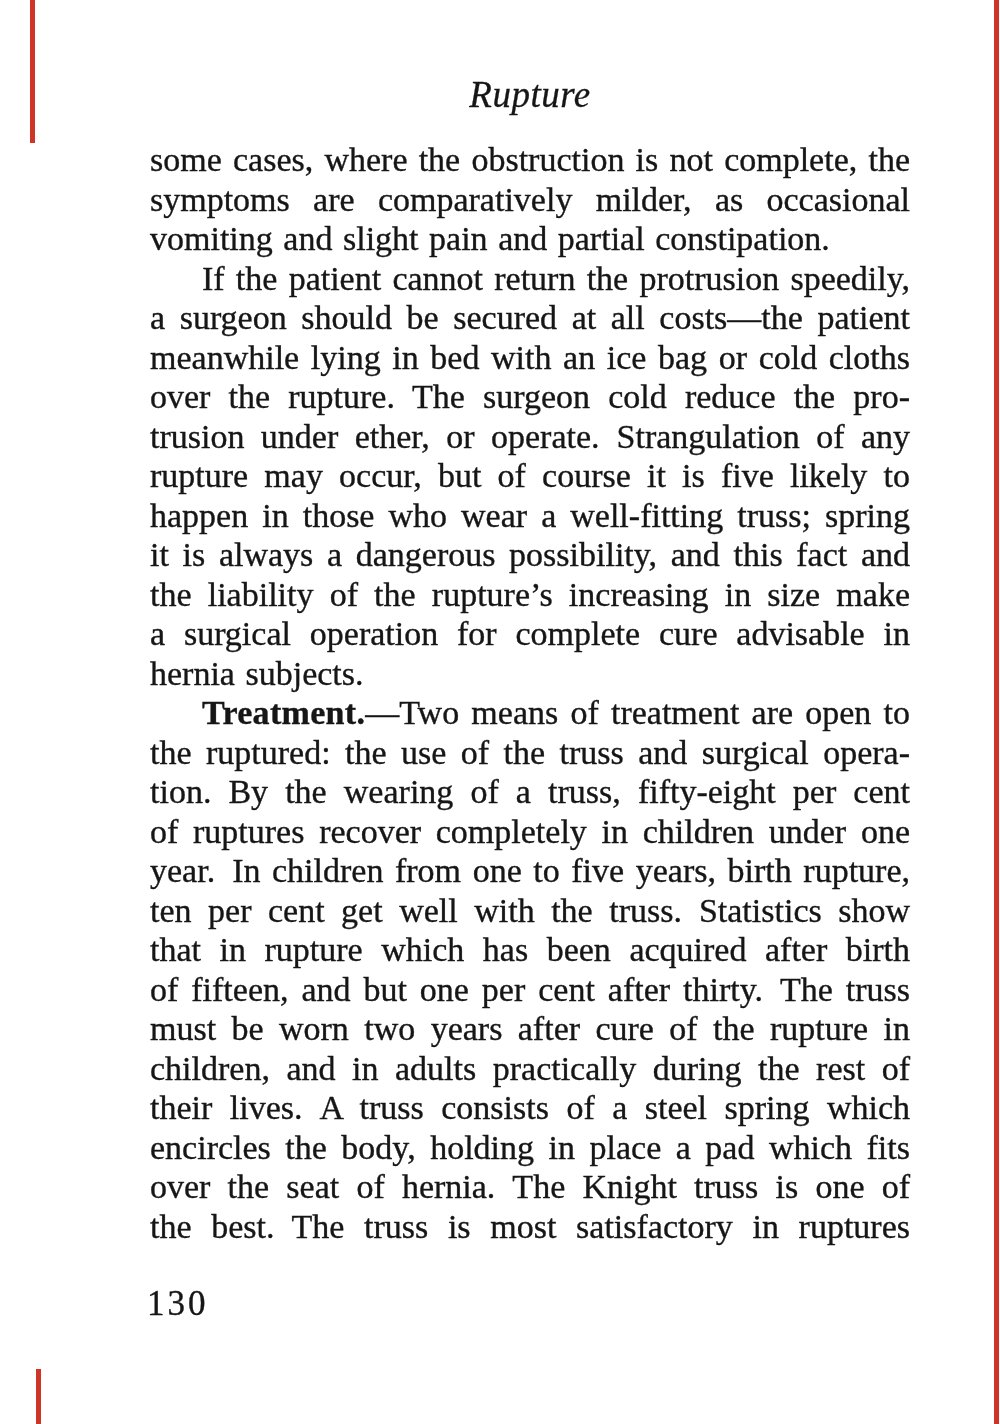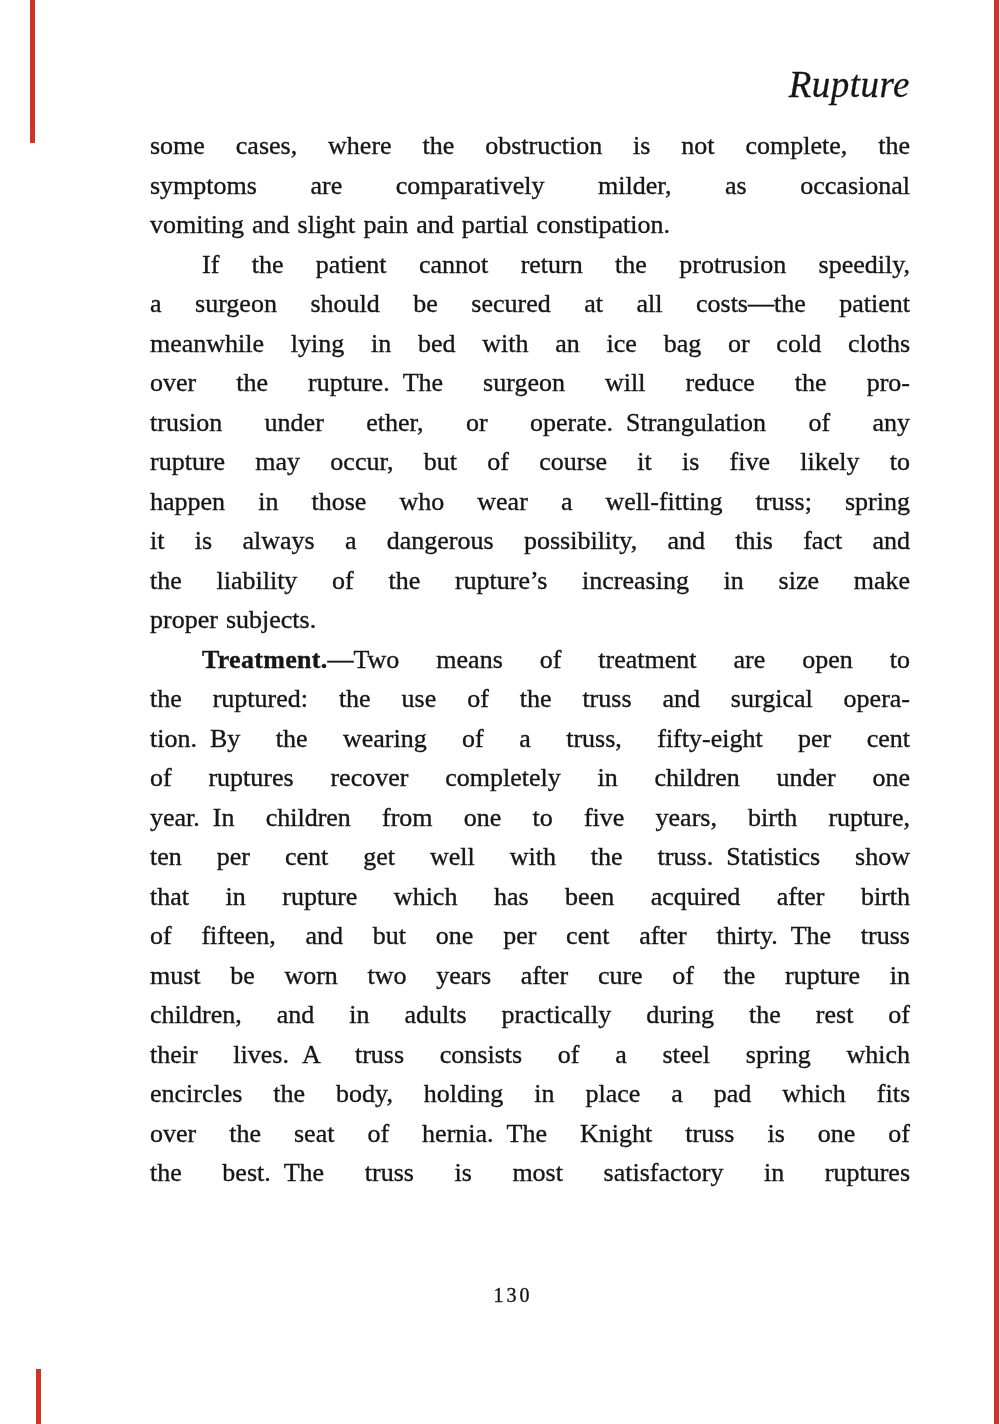--- a/index.html
+++ b/index.html
@@ -9,50 +9,49 @@
     position: relative;
     overflow: hidden;
     font-family: "Liberation Serif", serif;
   }
   .page {
     position: absolute; inset: 0;
     color: var(--ink, #161616);
   }
   .running-head {
     position: absolute;
-    top: 62px; left: 150px; width: 760px;
-    text-align: right;
+    top: 72px; left: 150px; width: 760px;
+    text-align: center;
     font-style: italic;
     font-size: 37px;
     line-height: 46px;
     letter-spacing: 0.5px;
     -webkit-text-stroke: 0.3px currentColor;
   }
   .body-text {
     position: absolute;
-    top: 126px; left: 150px; width: 760px;
-    font-size: 26px;
+    top: 140px; left: 150px; width: 760px;
+    font-size: 34px;
     line-height: 39.5px;
     -webkit-text-stroke: 0.35px currentColor;
   }
   .line {
     text-align: justify;
     text-align-last: left;
     text-justify: inter-word;
     word-spacing: 0.06em;
     white-space: normal;
   }
   .line.just { text-align-last: justify; }
   .line.indent { text-indent: 52px; }
   .line b { font-weight: bold; letter-spacing: 0.3px; }
   .folio {
     position: absolute;
-    top: 1284px; left: 133px; width: 760px;
-    text-align: center;
-    font-size: 20px;
+    top: 1284px; left: 147px; width: 760px;
+    font-size: 35px;
     letter-spacing: 3px;
     -webkit-text-stroke: 0.35px currentColor;
   }
   .red-mark {
     position: absolute;
     background: var(--red-mark, #cf3526);
   }
   .red-mark.left-top    { left: 30px;  top: 0;       width: 5px; height: 143px; }
   .red-mark.left-bottom { left: 36px;  top: 1369px;  width: 5px; height: 55px;  }
   .red-mark.right-edge  { left: 994px; top: 0;       width: 5px; height: 1424px; }
@@ -67,27 +66,28 @@
 
   <div class="running-head">Rupture</div>
 
   <div class="body-text">
       <div class="line just">some cases, where the obstruction is not complete, the</div>
       <div class="line just">symptoms are comparatively milder, as occasional</div>
       <div class="line">vomiting and slight pain and partial constipation.</div>
       <div class="line just indent">If the patient cannot return the protrusion speedily,</div>
       <div class="line just">a surgeon should be secured at all costs—the patient</div>
       <div class="line just">meanwhile lying in bed with an ice bag or cold cloths</div>
-      <div class="line just">over the rupture. The surgeon will reduce the pro-</div>
+      <div class="line just">over the rupture. The surgeon cold reduce the pro-</div>
       <div class="line just">trusion under ether, or operate. Strangulation of any</div>
       <div class="line just">rupture may occur, but of course it is five likely to</div>
       <div class="line just">happen in those who wear a well-fitting truss; spring</div>
       <div class="line just">it is always a dangerous possibility, and this fact and</div>
       <div class="line just">the liability of the rupture’s increasing in size make</div>
-      <div class="line">proper subjects.</div>
+      <div class="line just">a surgical operation for complete cure advisable in</div>
+      <div class="line">hernia subjects.</div>
       <div class="line just indent"><b>Treatment.</b>—Two means of treatment are open to</div>
       <div class="line just">the ruptured: the use of the truss and surgical opera-</div>
       <div class="line just">tion. By the wearing of a truss, fifty-eight per cent</div>
       <div class="line just">of ruptures recover completely in children under one</div>
       <div class="line just">year. In children from one to five years, birth rupture,</div>
       <div class="line just">ten per cent get well with the truss. Statistics show</div>
       <div class="line just">that in rupture which has been acquired after birth</div>
       <div class="line just">of fifteen, and but one per cent after thirty. The truss</div>
       <div class="line just">must be worn two years after cure of the rupture in</div>
       <div class="line just">children, and in adults practically during the rest of</div>

